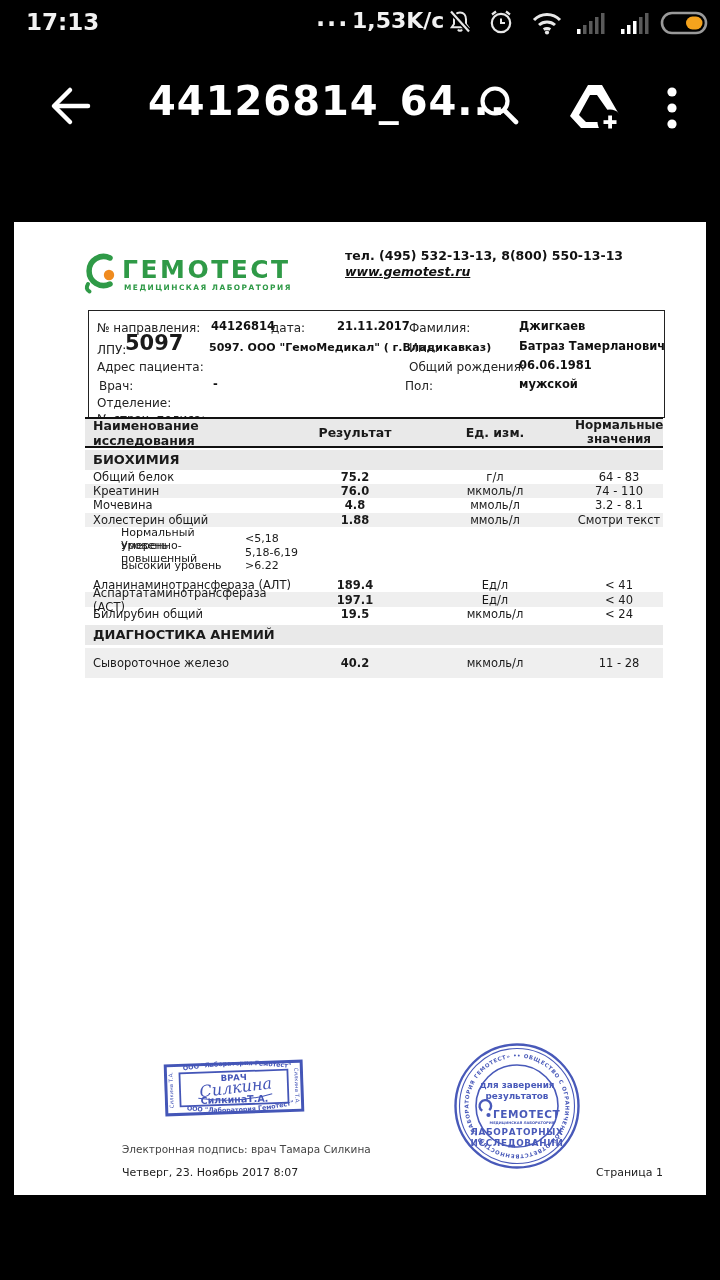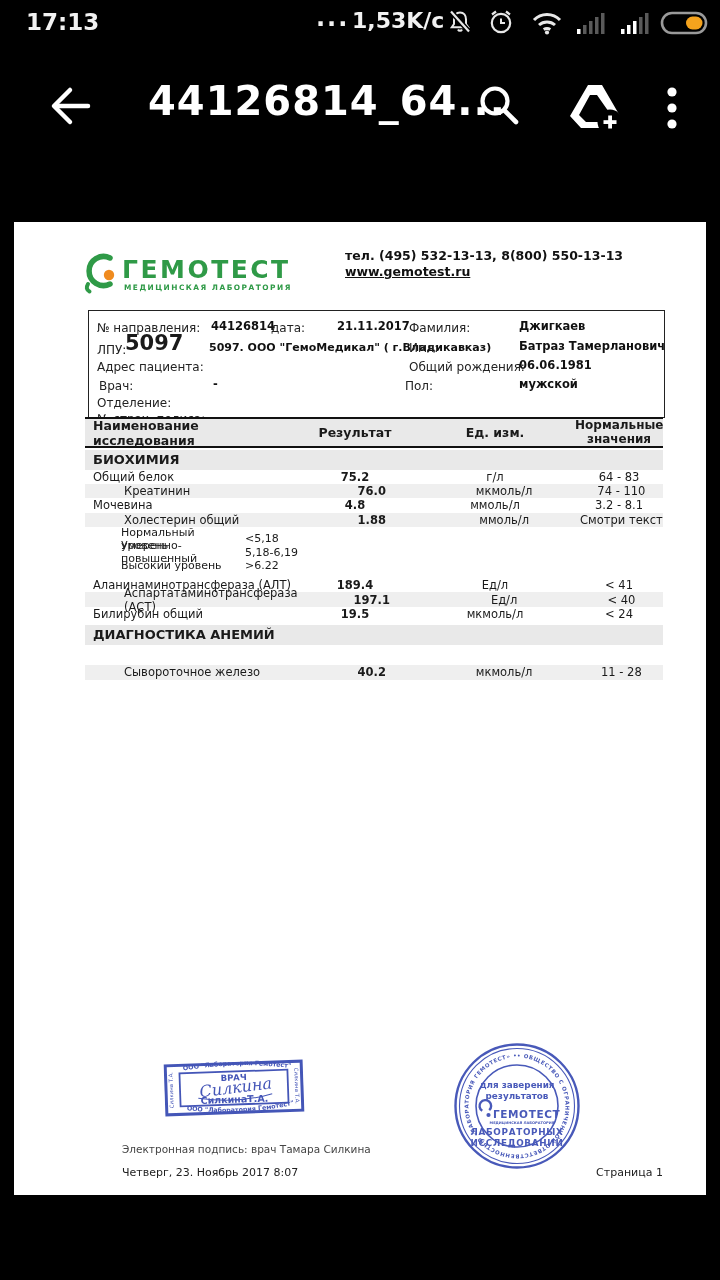--- a/index.html
+++ b/index.html
@@ -16,36 +16,36 @@
 
   
   #app-bar { position:absolute; left:0; top:46px; width:720px; height:130px; background:#000; }
   #ab-title { position:absolute; left:148px; top:32px; font-size:40px; font-weight:bold; color:#fff; letter-spacing:1px; }
 
   
   #page { position:absolute; left:14px; top:222px; width:692px; height:973px; background:#fff; color:#1a1a1a; }
 
   #logo { position:absolute; left:64px; top:26px; }
   #address { position:absolute; left:331px; top:26px; width:345px; font-size:12.5px; font-weight:bold; line-height:16px; color:#111; }
-  .addr-site { text-decoration:underline; }
+  .addr-site { text-decoration:underline;font-style:italic; }
 
   
   #patient-box { position:absolute; left:74px; top:88px; width:577px; height:108px; border:1px solid #222; background:#fff; }
   .lbl { position:absolute; font-size:12px; color:#222; white-space:nowrap; }
   .val { position:absolute; font-size:11.5px; font-weight:bold; color:#111; white-space:nowrap;margin-left:28px; }
   #lpu-big { position:absolute; font-size:21px; font-weight:bold; }
 
   
   #tbl { position:absolute; left:71px; top:195px; width:578px; }
   .trow { display:flex; align-items:center; height:14.2px; font-size:11.5px; }
   .c-name { width:210px; padding-left:8px; }
   .c-res  { width:120px; text-align:center; font-weight:bold; }
   .c-unit { width:160px; text-align:center; }
   .c-norm { width:88px;  text-align:center; }
-  .stripe { background:#efefef;padding-left:31px; }
+  .stripe { background:#efefef; }
   #tbl-head { display:flex; align-items:center; height:31px; background:#e9e9e9;
               border-top:2px solid #111; border-bottom:2px solid #111; font-weight:bold; font-size:12.5px; }
   #tbl-head .c-res, #tbl-head .c-unit, #tbl-head .c-norm { font-weight:bold; }
   #tbl-head .c-norm { line-height:1.15; font-size:12px; }
   .sec { background:#e9e9e9; font-weight:bold; font-size:13px; padding:2px 0 3px 8px; margin-top:2px; }
   .sec2 { margin-top:4px; }
   #chol-note { padding:5px 0 6px 36px; font-size:11px; }
   .note-row { display:flex; height:13.5px; align-items:center; }
   .note-label { width:124px; }
 
@@ -239,21 +239,21 @@
     </div>
     <div class="trow">
       <div class="c-name">Билирубин общий</div>
       <div class="c-res">19.5</div>
       <div class="c-unit">мкмоль/л</div>
       <div class="c-norm">&lt; 24</div>
     </div>
 
     <div class="sec sec2">ДИАГНОСТИКА АНЕМИЙ</div>
 
-    <div class="trow stripe" style="margin-top:20px;height:15px">
+    <div class="trow stripe" style="margin-top:3px;height:30px">
       <div class="c-name">Сывороточное железо</div>
       <div class="c-res">40.2</div>
       <div class="c-unit">мкмоль/л</div>
       <div class="c-norm">11 - 28</div>
     </div>
   </div>
 
   <svg id="doctor-stamp" width="140" height="62" viewBox="0 0 140 62">
     <defs>
       <path id="st-top" d="M12 13 Q70 4 128 13"></path>

